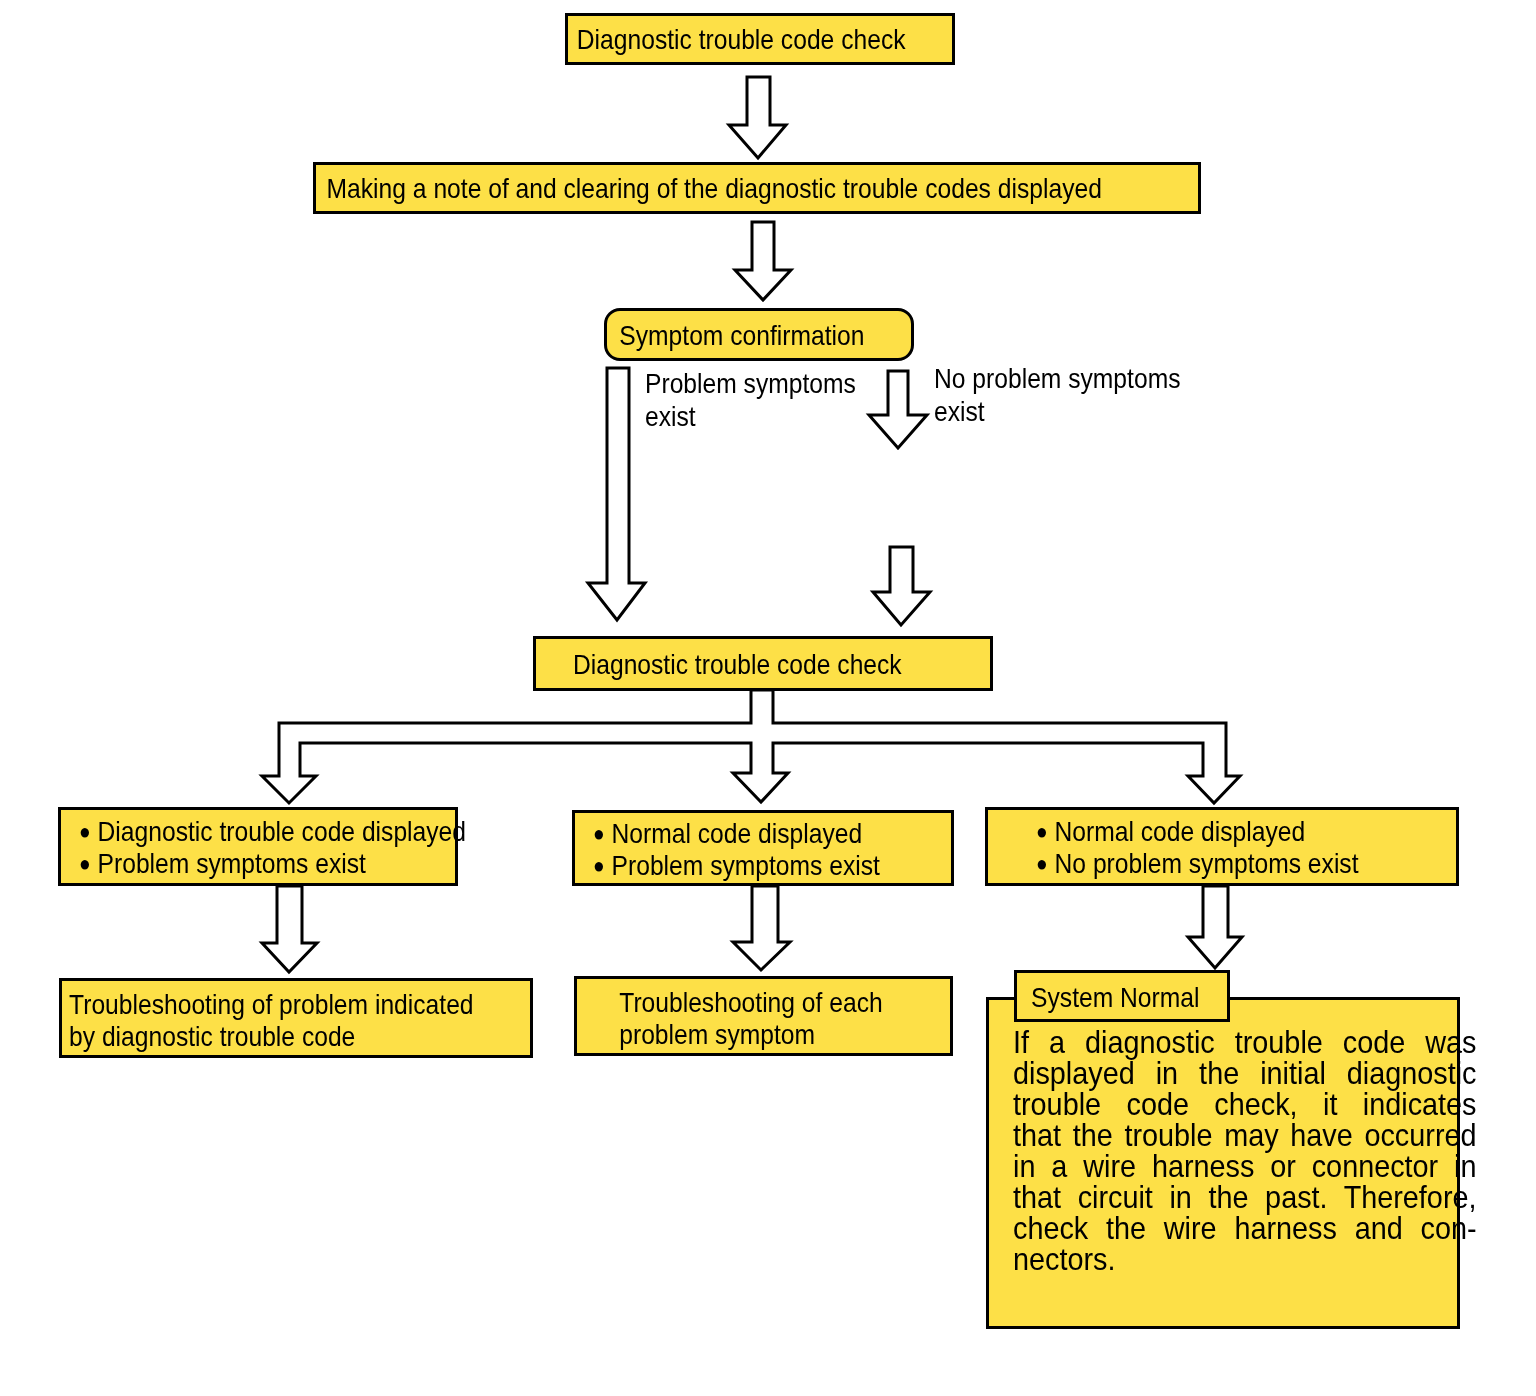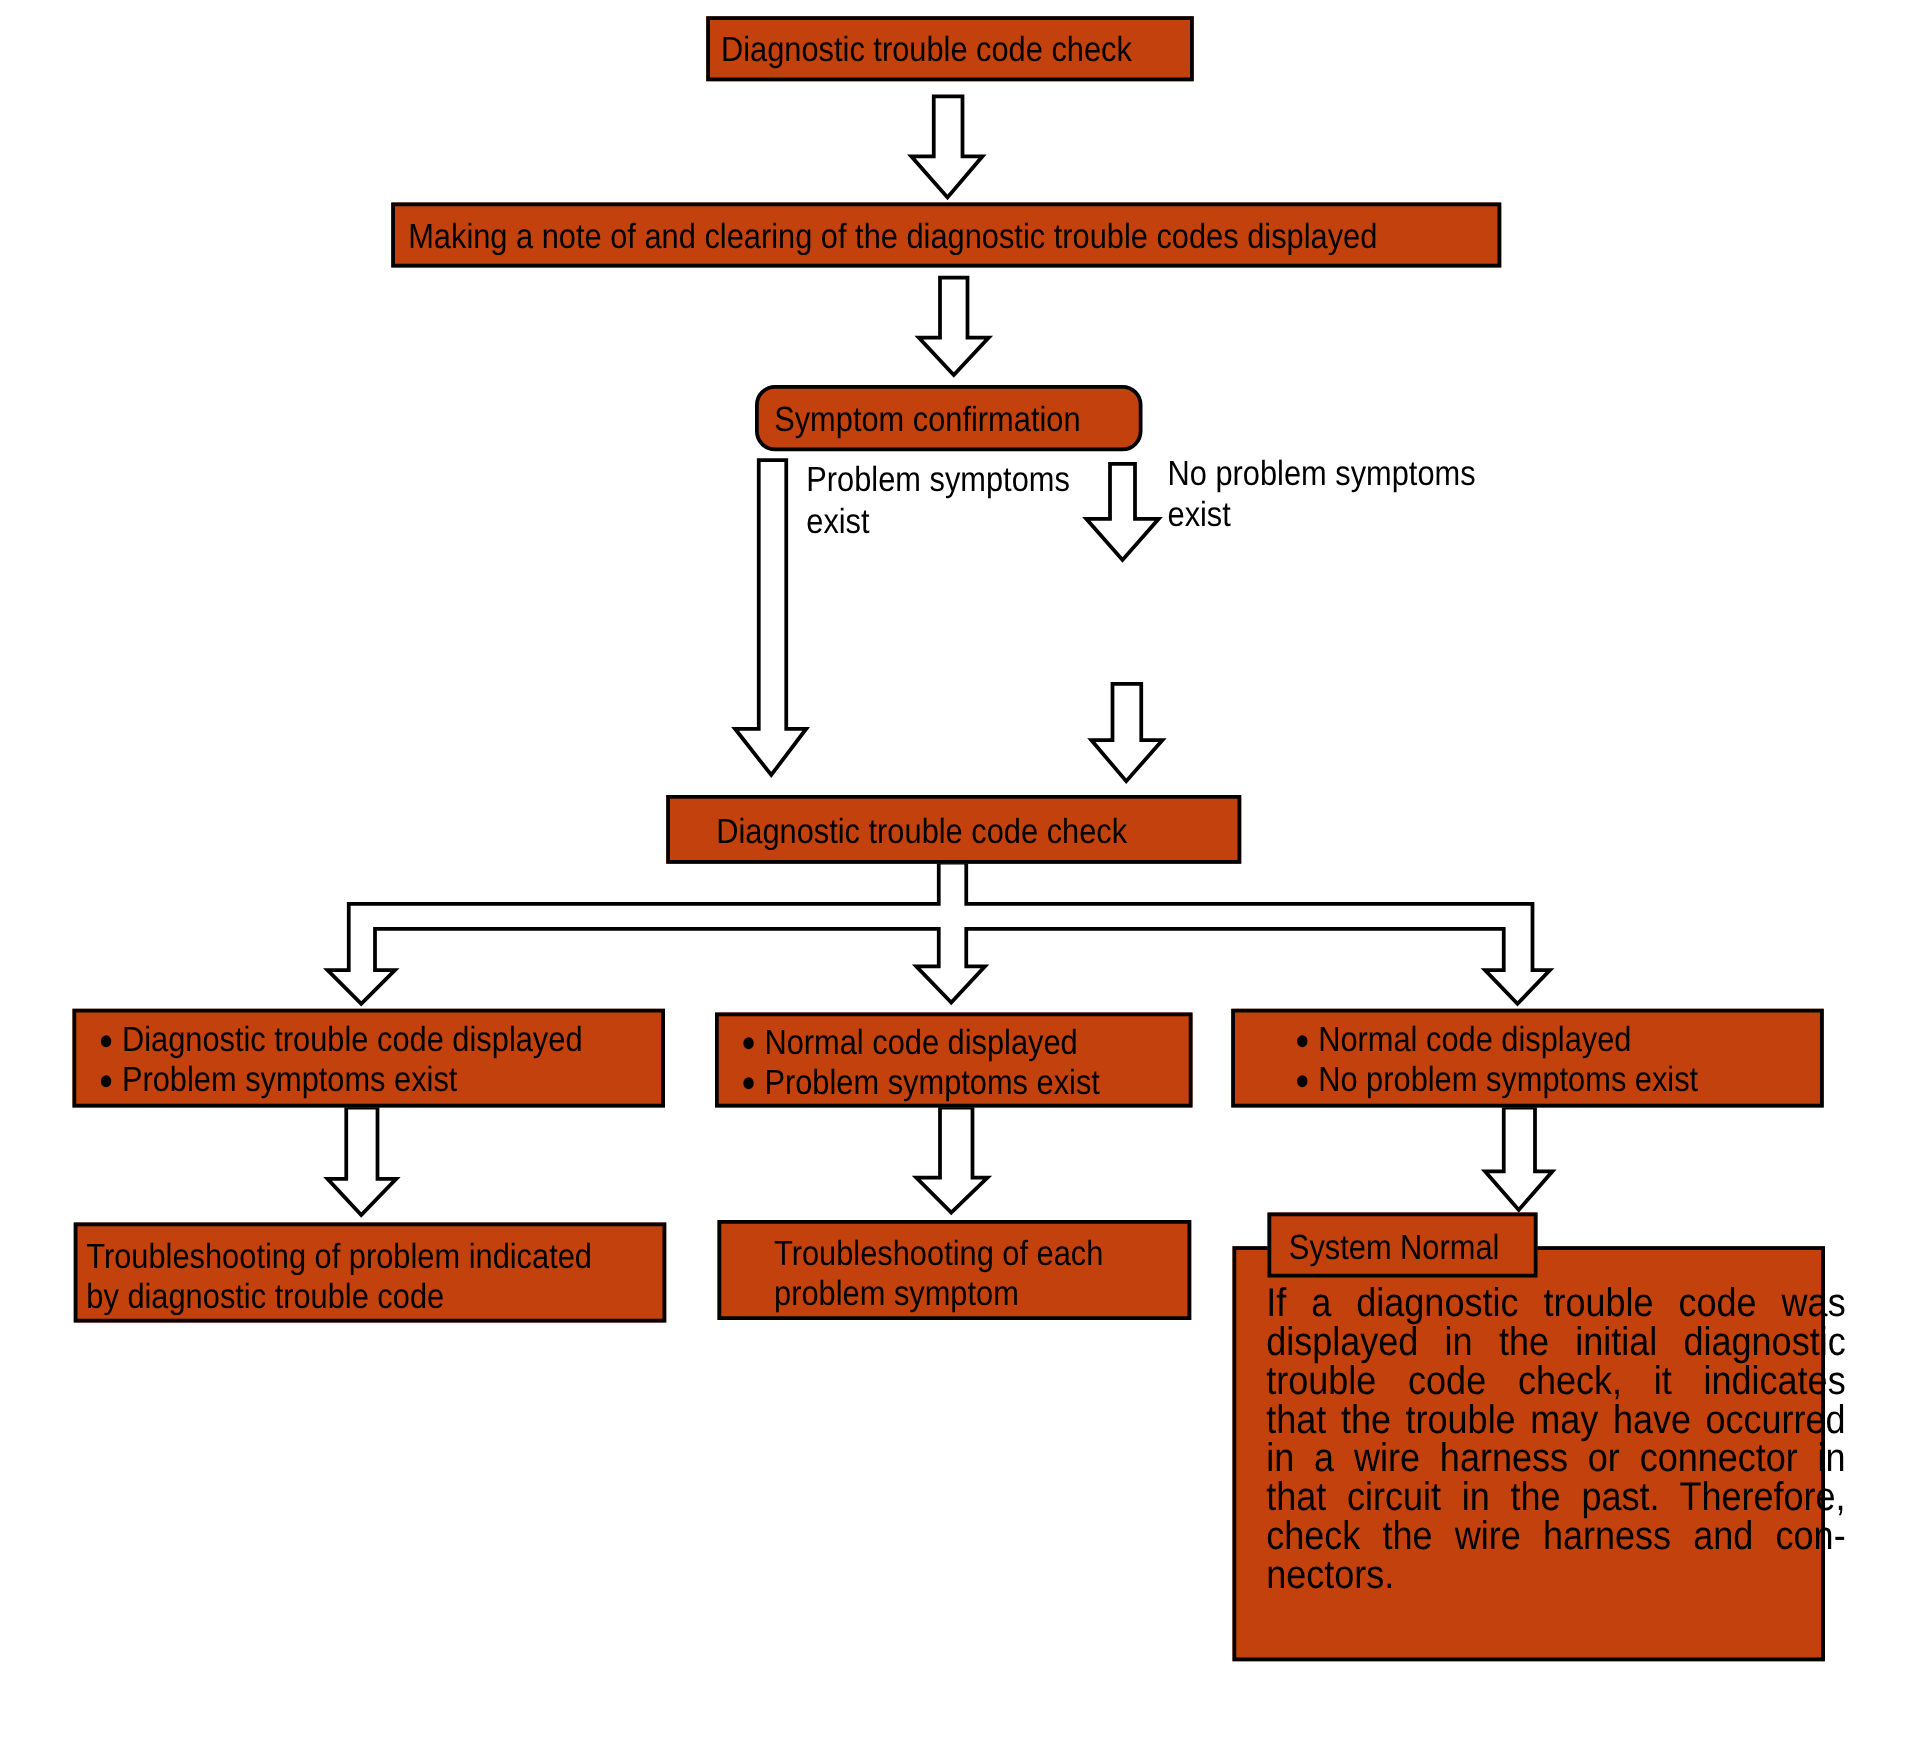--- a/index.html
+++ b/index.html
@@ -1,18 +1,18 @@
 <!DOCTYPE html>
 <html><head>
 <meta charset="utf-8">
 <style>
   html,body{margin:0;padding:0;background:#ffffff;}
   body{width:1536px;height:1396px;position:relative;font-family:"Liberation Sans",sans-serif;color:#000;}
   #canvas{position:absolute;left:0;top:0;width:1536px;height:1396px;overflow:hidden;}
-  .box{position:absolute;border:3px solid #000;background:#c2410c;box-sizing:border-box;}
+  .box{position:absolute;border:3px solid #000;background:#fde047;box-sizing:border-box;}
   .txt{display:block;transform:scaleX(0.88);transform-origin:left top;white-space:pre;font-size:28px;line-height:1.16;}
   .plain{position:absolute;font-size:28px;line-height:1.18;}
   .plain .txt{line-height:1.18;}
   svg.arrows{position:absolute;left:0;top:0;width:1536px;height:1396px;}
   .bullet{font-size:22px;vertical-align:2px;}
   .notewrap{position:absolute;font-size:32px;line-height:31px;}
   .nl{white-space:pre;transform:scaleX(0.9);transform-origin:left top;display:block;width:515px;}
   .nl.just{text-align:justify;text-align-last:justify;white-space:normal;}
 </style>
 </head>
@@ -56,21 +56,21 @@
   <div class="plain" style="left:934px;top:362px;">
     <span class="txt">No problem symptoms</span>
     <span class="txt">exist</span>
   </div>
 
 
   <div class="box" style="left:533px;top:636px;width:460px;height:55px;">
     <span class="txt" style="padding:10px 0 0 42px;">Diagnostic trouble code check</span>
   </div>
 
-  <div class="box" style="left:58px;top:807px;width:474px;height:79px;">
+  <div class="box" style="left:58px;top:807px;width:400px;height:79px;">
     <div style="padding:6px 0 0 18px;">
       <span class="txt"><span class="bullet">●</span> <span>Diagnostic trouble code displayed</span></span>
       <span class="txt"><span class="bullet">●</span> <span>Problem symptoms exist</span></span>
     </div>
   </div>
 
   <div class="box" style="left:572px;top:810px;width:382px;height:76px;">
     <div style="padding:5px 0 0 18px;">
       <span class="txt"><span class="bullet">●</span> <span>Normal code displayed</span></span>
       <span class="txt"><span class="bullet">●</span> <span>Problem symptoms exist</span></span>

